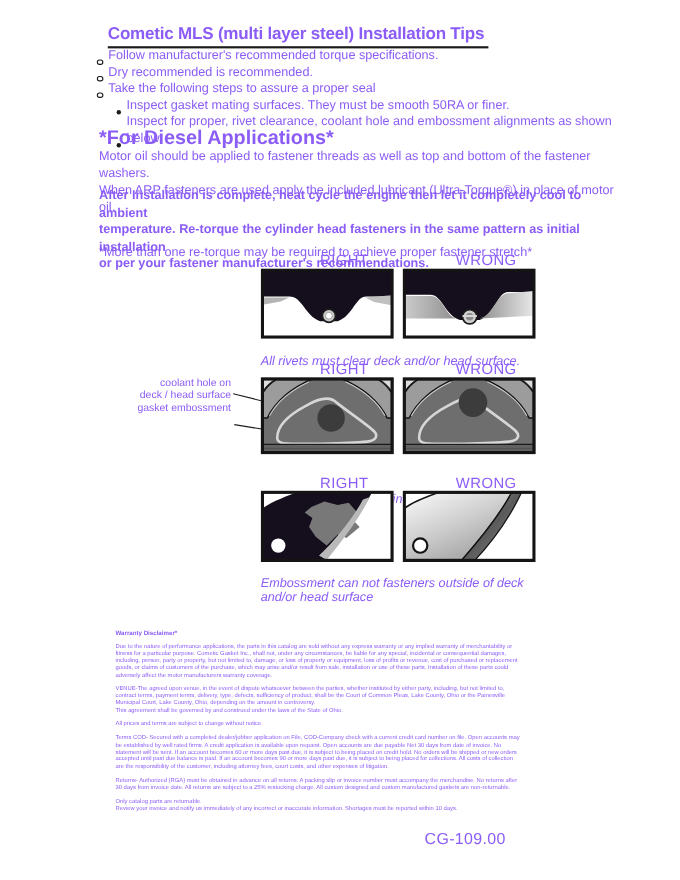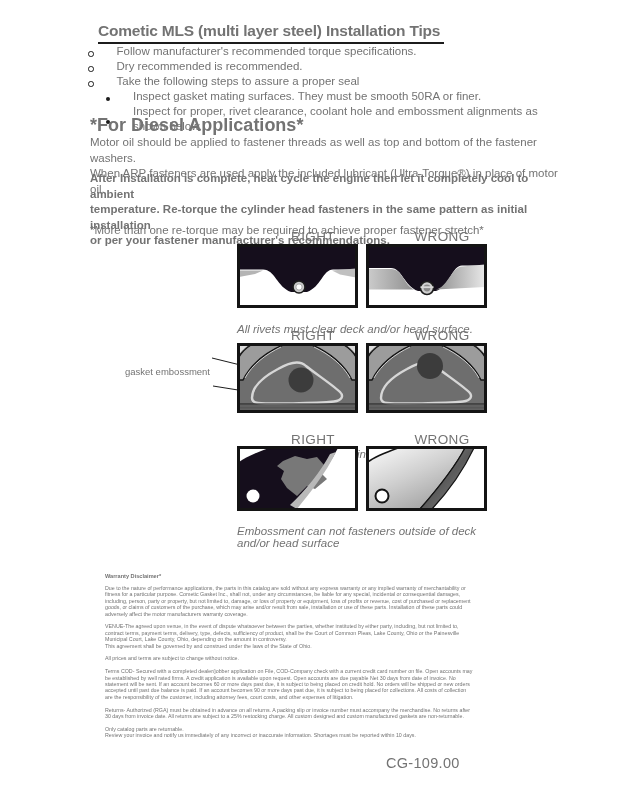--- a/index.html
+++ b/index.html
@@ -1,26 +1,26 @@
 <!DOCTYPE html>
 <html><head>
 <meta charset="utf-8">
 <style>
   html,body{margin:0;padding:0;background:#ffffff;}
   .page{
     position:relative;width:604px;height:800px;background:#ffffff;overflow:hidden;
-    font-family:"Liberation Sans","DejaVu Sans",sans-serif;color:#737373;
+    font-family:"Liberation Sans","DejaVu Sans",sans-serif;color:#8b5cf6;
   }
   .abs{position:absolute;}
   .title{
     left:98px;top:22px;margin:0;font-size:15.5px;font-weight:bold;letter-spacing:-0.2px;
     border-bottom:2px solid #1c1c1c;padding:0 4px 2px 0;
   }
   .bullets{left:88px;top:44px;width:480px;font-size:11.5px;line-height:15px;}
-  .b{display:flex;align-items:center;gap:18px;}
+  .b{display:flex;align-items:flex-end;}
   .b .txt{display:block;}
   .dot{flex:0 0 auto;margin-top:5px;margin-right:5px;width:4px;height:4px;border-radius:50%;}
   .dot.o{border:1px solid #1c1c1c;background:transparent;width:3.5px;height:3.5px;}
   .dot.f{background:#1c1c1c;}
   .b.sub{margin-left:18px;}
   .heading2{left:90px;top:115px;margin:0;font-size:18px;font-weight:bold;}
   .para{margin:0;font-size:11.5px;line-height:15.5px;white-space:pre-line;width:480px;left:90px;}
   .p1{top:135px;}
   .p2{top:171px;font-weight:bold;}
   .p3{top:223px;}
@@ -103,20 +103,22 @@
     <circle cx="61" cy="44" r="3.4" fill="#8b8b8b"></circle>
     <path d="M54.5,43.2 H67.5" stroke="#d8d8d8" stroke-width="1.8"></path>
     <rect x="1.5" y="1.5" width="118" height="61" fill="none" stroke="#141414" stroke-width="3"></rect>
   </svg>
 
   <p class="abs caption" style="left:237px;top:311px;">All rivets must clear deck and/or head surface.</p>
 
   <span class="abs figlabel" style="left:297px;top:328px;">RIGHT</span>
   <span class="abs figlabel" style="left:426px;top:328px;">WRONG</span>
 
+  <div class="abs annlabel" style="top:344px;">coolant hole on
+deck / head surface</div>
   <div class="abs annlabel" style="top:367px;">gasket embossment</div>
 
   <svg class="abs" style="left:110px;top:330px;" width="430" height="100" viewBox="0 0 430 100">
     <line x1="102" y1="28" x2="191" y2="50" stroke="#1c1c1c" stroke-width="1"></line>
     <line x1="103" y1="56" x2="153" y2="64" stroke="#1c1c1c" stroke-width="1"></line>
   </svg>
 
   <svg class="abs diagram" style="left:237px;top:343px;" width="121" height="70" viewBox="0 0 121 70">
     <rect x="0" y="0" width="121" height="70" fill="#6e6e6e"></rect>
     <path d="M14,2 H46 C30,9 14,21 6,37 L2,37 L2,14 C5,9 9,5 14,2 Z" fill="#9c9c9c" stroke="#141414" stroke-width="1.4"></path>

